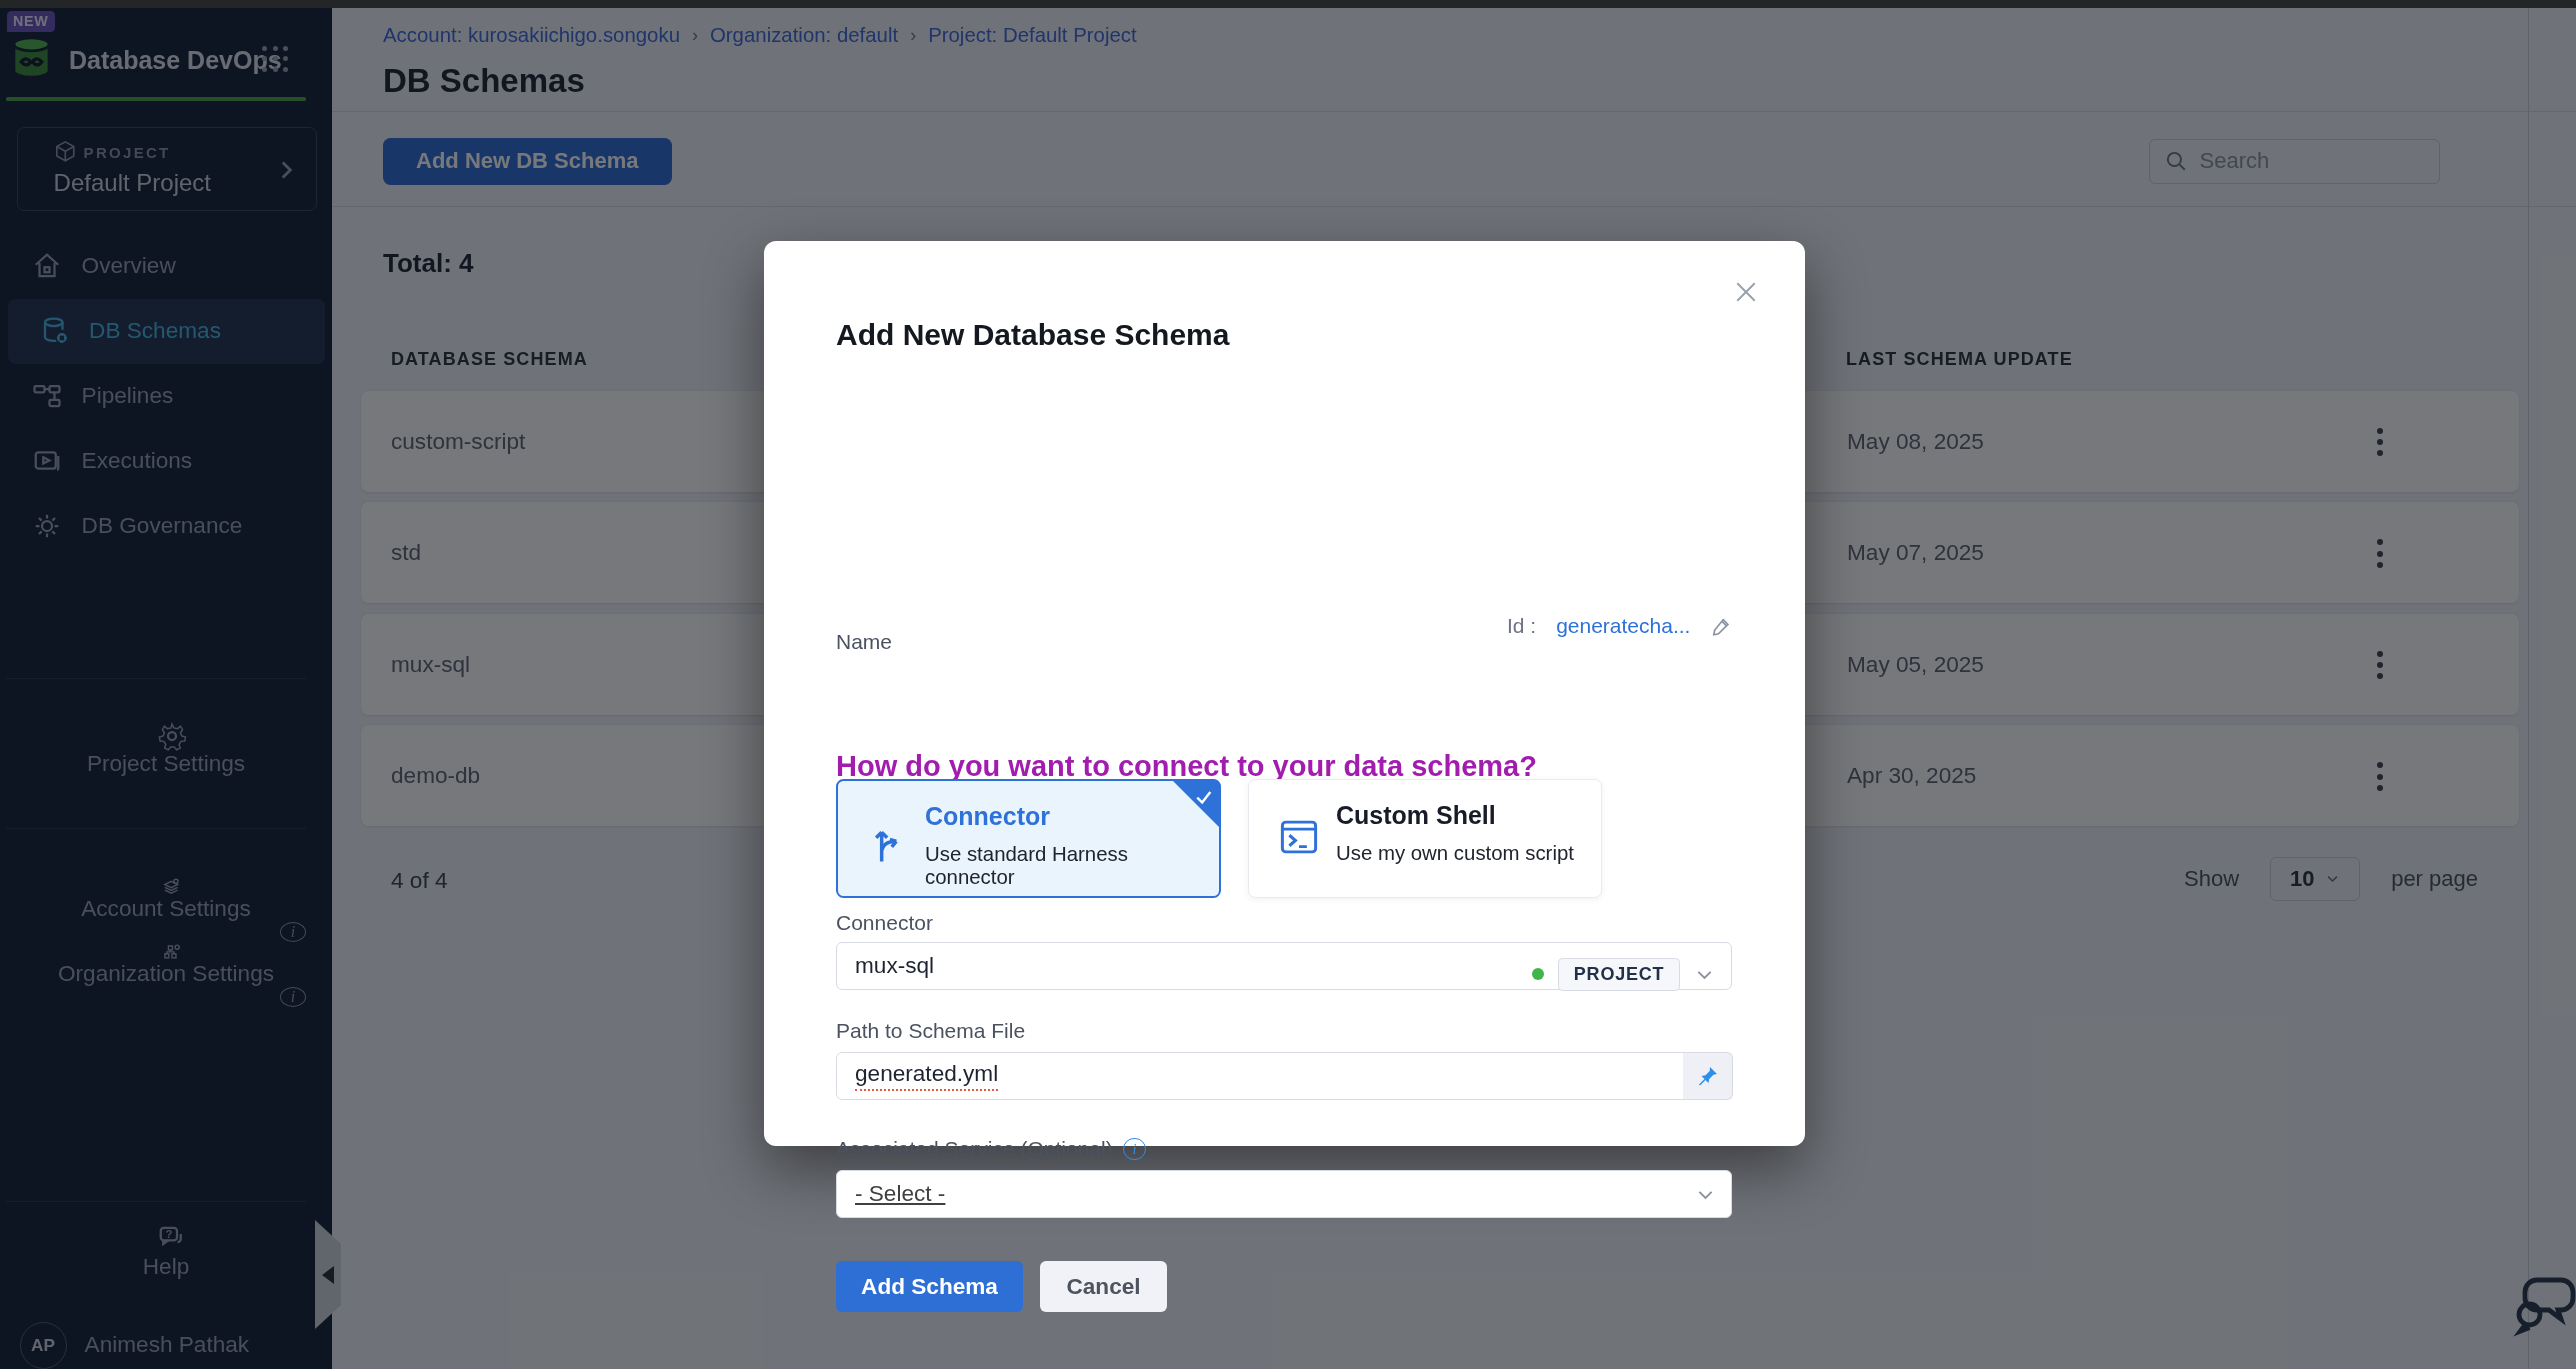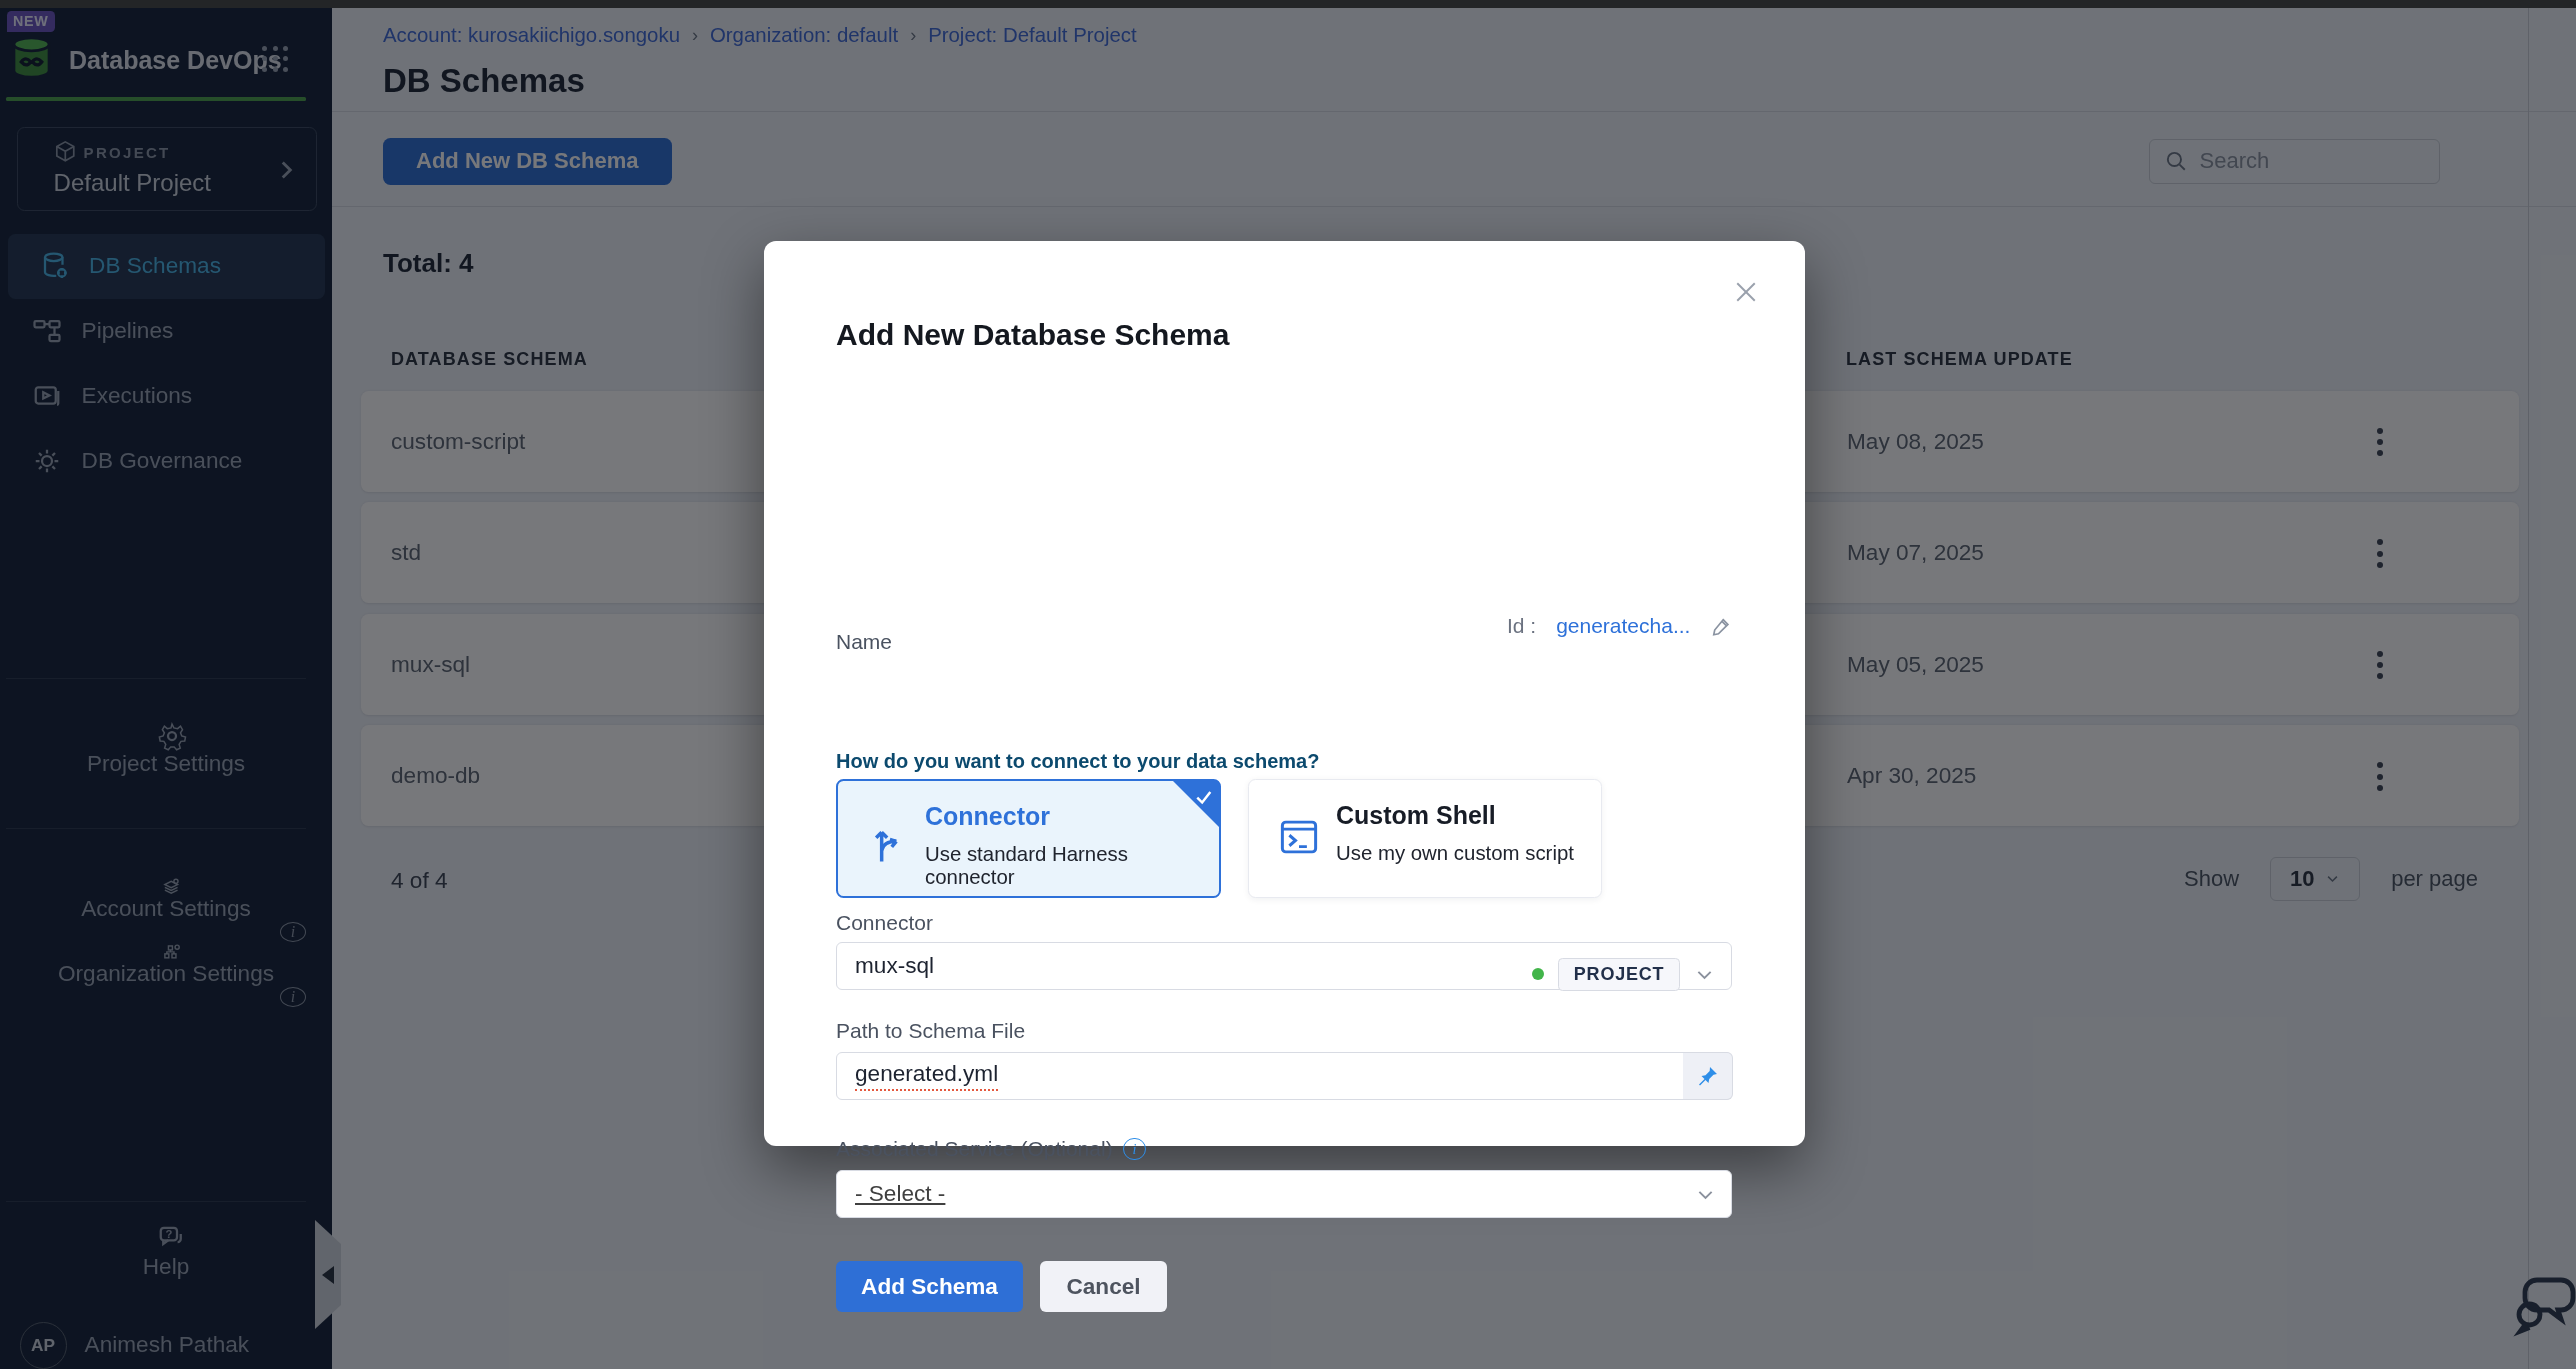--- a/index.html
+++ b/index.html
@@ -83,21 +83,21 @@
 
   .m-label { position:absolute; left:72px; font-size:21px; color:#4a5260; }
   .id-wrap { position:absolute; right:72px; top:373px; display:flex; align-items:center; gap:20px; font-size:21px; }
   .id-prefix { color:#6b7280; }
   .id-value { color:#2e71d9; }
   .pencil { color:#8a93a1; }
 
   .m-input { position:absolute; left:72px; width:896px; height:48px; border:1.5px solid #d8dbe3; border-radius:6px; background:#fff; display:flex; align-items:center; padding:0 18px; font-size:22.6px; color:#1d2330; }
   .squiggle { border-bottom:2.3px dotted #e4593f; padding-bottom:1.5px; }
 
-  .question { position:absolute; left:72px; top:509px; font-size:20px; font-weight:bold; color:#0c4a6e; }
+  .question { position:absolute; left:72px; top:509px; font-size:29px; font-weight:bold; color:#a21caf; }
 
   .opt-card { position:absolute; top:538px; height:119px; border-radius:7.5px; }
   .opt-card.sel { left:72px; width:385px; background:#eaf4fc; border:2.3px solid #2e71d9; }
   .opt-card.plain { left:484px; width:354px; background:#fff; border:1.5px solid #e8eaf0; box-shadow:0 1.5px 6px rgba(20,30,50,.06); }
   .opt-corner { position:absolute; right:-0.8px; top:-0.8px; width:0; height:0; border-top:48px solid #2e71d9; border-left:48px solid transparent; border-radius:0 5.3px 0 0; }
   .opt-check { position:absolute; right:5.3px; top:6px; color:#fff; }
   .opt-icon { position:absolute; left:29px; top:32px; width:44px; height:53px; color:#2e71d9; }
   .opt-title { position:absolute; left:87px; top:21px; font-size:25px; font-weight:bold; color:#171c26; }
   .opt-card.sel .opt-title { color:#2e71d9; }
   .opt-sub { position:absolute; left:87px; top:62px; font-size:20.4px; color:#20242e; }
@@ -240,20 +240,27 @@
           <path d="M12 2 L21 7 L21 17 L12 22 L3 17 L3 7 Z M3 7 L12 12 L21 7 M12 12 L12 22"></path>
         </svg>
       <span class="plabel">PROJECT</span>
       <span class="pname">Default Project</span>
       <svg class="chev" width="26" height="26" viewBox="0 0 24 24" fill="none" stroke="currentColor" stroke-width="2.6">
           <polyline points="9,5 16,12 9,19"></polyline>
         </svg>
     </div>
 
     <div class="nav">
+      <div class="nav-item">
+        <svg class="nicon" viewBox="0 0 24 24" fill="none" stroke="currentColor" stroke-width="1.8">
+            <path d="M3 11 L12 3 L21 11 M6 9.5 V20 H18 V9.5"></path>
+            <rect x="10" y="13" width="4" height="4"></rect>
+          </svg>
+        <span>Overview</span>
+      </div>
       <div class="nav-item active">
         <svg class="nicon" viewBox="0 0 24 24" fill="none" stroke="currentColor" stroke-width="1.8">
             <ellipse cx="11" cy="5" rx="7" ry="3"></ellipse>
             <path d="M4 5 V17 a7 3 0 0 0 9 2.8 M18 5 V11"></path>
             <circle cx="17.5" cy="17.5" r="3"></circle>
             <path d="M17.5 13.5 v2 M17.5 19.5 v2 M13.8 17.5 h2 M19.2 17.5 h2"></path>
           </svg>
         <span>DB Schemas</span>
       </div>
       <div class="nav-item">

